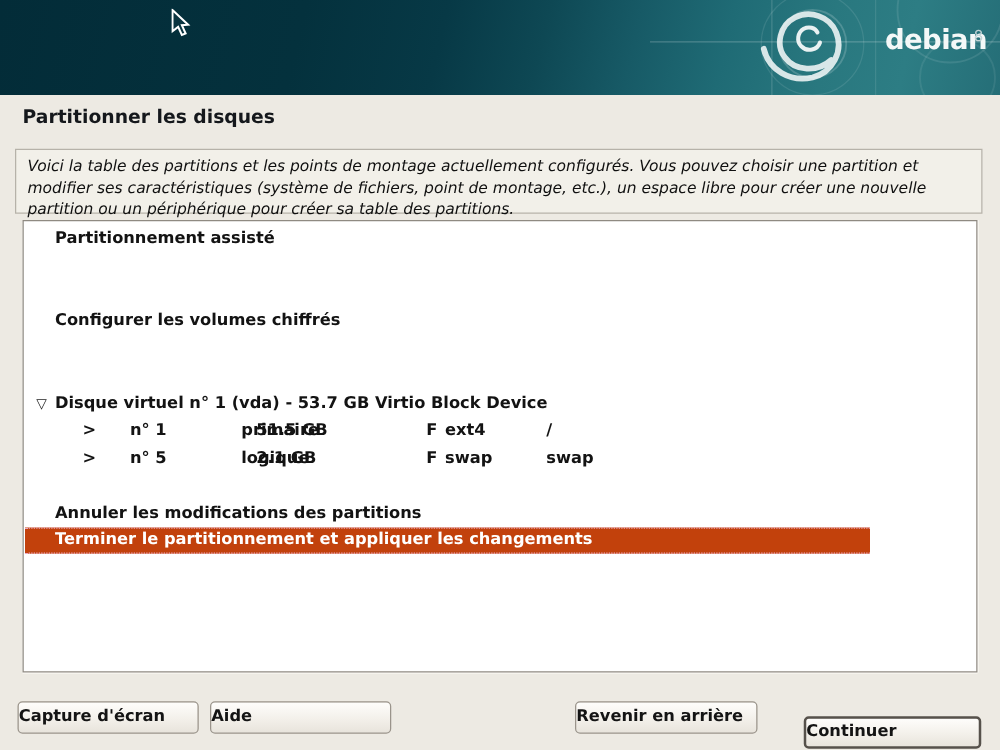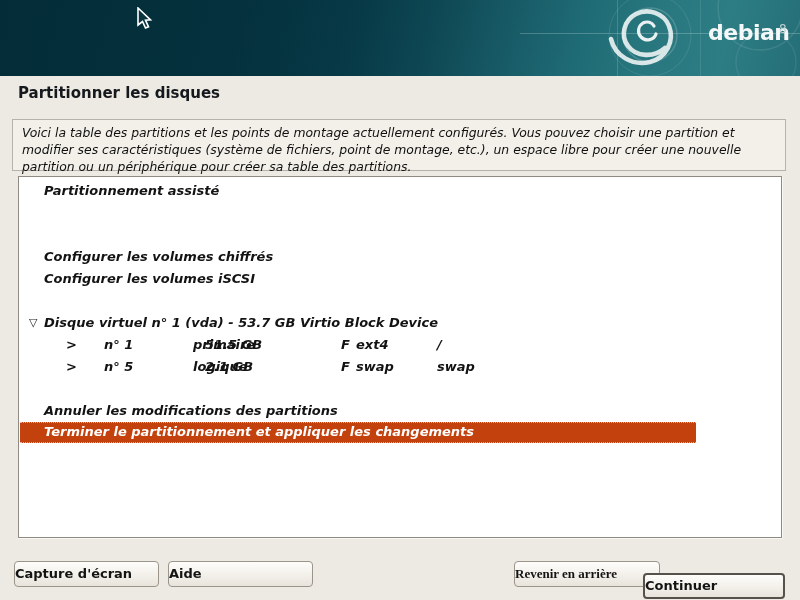--- a/index.html
+++ b/index.html
@@ -46,21 +46,21 @@
   }
   
   .listbox{
     position:absolute;left:18px;top:176px;width:764px;height:362px;
     background:#ffffff;border:1px solid #8f8a82;
     box-sizing:border-box;box-shadow:0 1px 0 #f9f7f2, 1px 0 0 #f9f7f2;
   }
   .row{
     position:absolute;left:1px;width:676px;height:21px;
     font-size:13px;font-weight:bold;color:#131313;
-    white-space:nowrap;cursor:default;font-style:italic;
+    white-space:nowrap;cursor:default;
   }
   .row .lbl{position:absolute;left:24px;top:2px;}
   .expander{position:absolute;left:9px;top:3px;font-size:11px;font-weight:normal;color:#222;}
   .p-marker{position:absolute;left:46px;top:2px;}
   .p-num{position:absolute;left:84px;top:2px;}
   .p-type{position:absolute;left:149px;top:2px;margin-left:24px;}
   .p-size{position:absolute;left:185px;top:2px;width:82px;text-align:left;}
   .p-flag{position:absolute;left:321px;top:2px;}
   .p-fs{position:absolute;left:336px;top:2px;}
   .p-mount{position:absolute;left:417px;top:2px;}
@@ -75,21 +75,21 @@
     position:absolute;top:561px;height:26px;
     background:linear-gradient(#fefdfb,#f3f0ea 55%,#e8e4dc);
     border:1px solid #9a948b;border-radius:4px;
     font-family:"DejaVu Sans","Liberation Sans",sans-serif;
     font-size:13px;font-weight:bold;color:#141414;
     box-sizing:border-box;text-align:left;line-height:23px;
     cursor:default;
   }
   .btn-screenshot{left:14px;width:145px;}
   .btn-help{left:168px;width:145px;}
-  .btn-back{left:514px;width:146px;font-family:Liberation Serif, serif;}
+  .btn-back{left:460px;width:146px;}
   .btn-continue{left:643px;width:142px;border:2px solid #56514b;line-height:21px;margin-top:12px;}
 </style>
 </head>
 <body>
 
 <div class="banner">
   <div class="hline"></div>
   <div class="vline1"></div>
   <div class="vline2"></div>
   <svg width="230" height="76" style="position:absolute;left:570px;top:0;">
@@ -115,23 +115,20 @@
 <div class="infobox">
   <div class="txt">Voici la table des partitions et les points de montage actuellement configurés. Vous pouvez choisir une partition et modifier ses caractéristiques (système de fichiers, point de montage, etc.), un espace libre pour créer une nouvelle partition ou un périphérique pour créer sa table des partitions.</div>
 </div>
 
 <div class="listbox">
   <div class="row" style="top:4px">
       <span class="lbl">Partitionnement assisté</span>
     </div>
   <div class="row" style="top:70px">
       <span class="lbl">Configurer les volumes chiffrés</span>
-    </div>
-  <div class="row" style="top:92px">
-      <span class="lbl">Configurer les volumes iSCSI</span>
     </div>
 
   <div class="row" style="top:136px">
     <span class="expander">▽</span>
     <span class="lbl">Disque virtuel n° 1 (vda) - 53.7 GB Virtio Block Device</span>
   </div>
 
   <div class="row" style="top:158px">
     <span class="p-marker">&gt;</span>
     <span class="p-num">n° 1</span>

